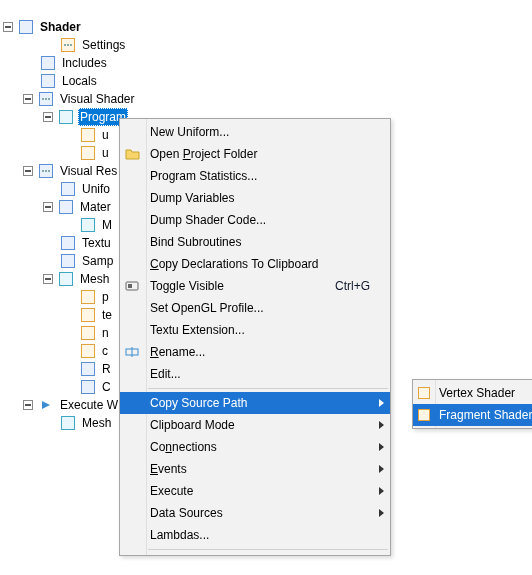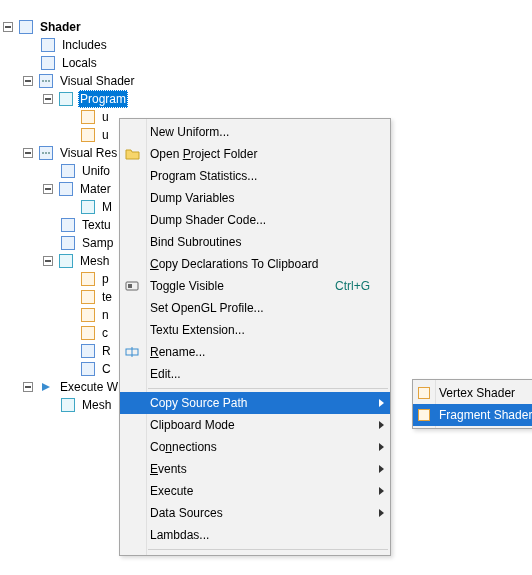--- a/index.html
+++ b/index.html
@@ -122,21 +122,21 @@
     position: relative;
     cursor: default;
   }
   .mi .mi-icon {
     position:absolute;
     left:4px; top:2px;
     width:18px; height:18px;
     display:flex; align-items:center; justify-content:center;
   }
   .mi .mi-label { flex: 1 1 auto; }
-  .mi .mi-accel { color:#0f766e; margin-left:10px; }
+  .mi .mi-accel { color:#0f172a; margin-left:10px; }
   .mi .mi-sub {
     position:absolute; right:6px; top:7px;
     width:0; height:0;
     border-top:4px solid transparent;
     border-bottom:4px solid transparent;
     border-left:5px solid #333;
   }
   .mi.highlight {
     background: #1e74d2;
     color: #fff;
@@ -167,20 +167,31 @@
 
   <div class="row">
     <span class="expander minus"></span>
     <span class="icon">
         <span class="ibox blue"></span>
       </span>
     <span class="label bold">Shader</span>
   </div>
 
 
+  <div class="row">
+    <span class="indent"></span>
+      <span class="indent"></span>
+      <span class="indent"></span>
+    <span class="icon">
+        <span class="ibox orange">
+          <span class="dot3"></span>
+        </span>
+      </span>
+    <span class="label">Settings</span>
+  </div>
 
   <div class="row">
     <span class="indent"></span>
       <span class="indent"></span>
     <span class="icon">
         <span class="ibox blue"></span>
       </span>
     <span class="label">Includes</span>
   </div>
 

